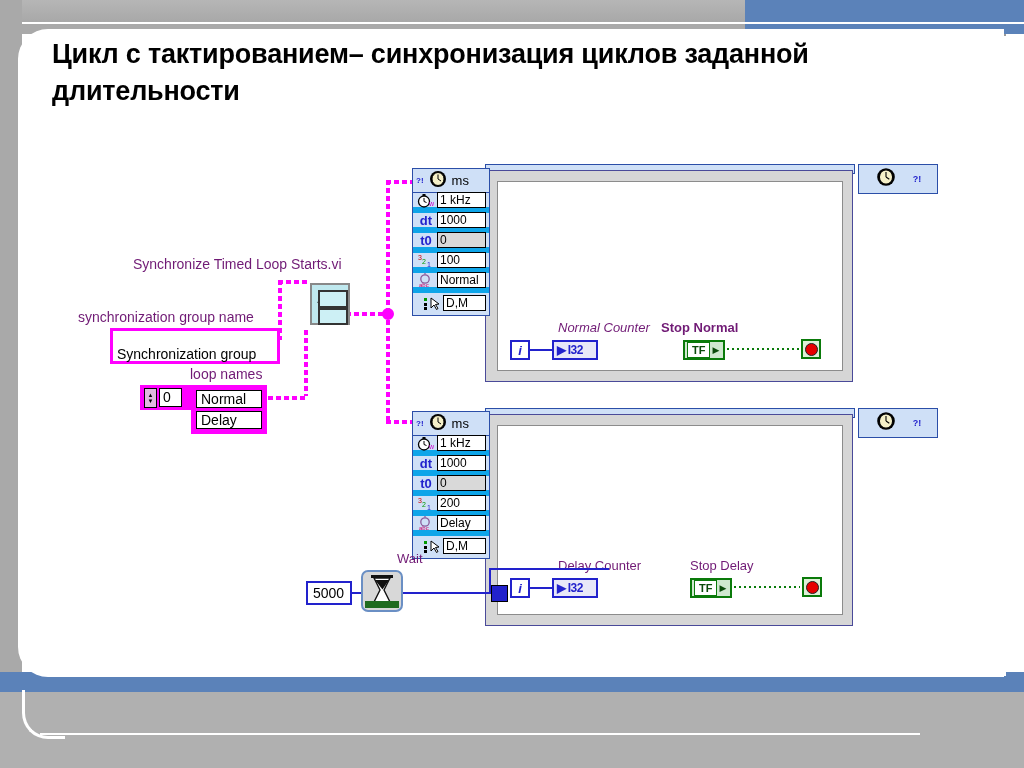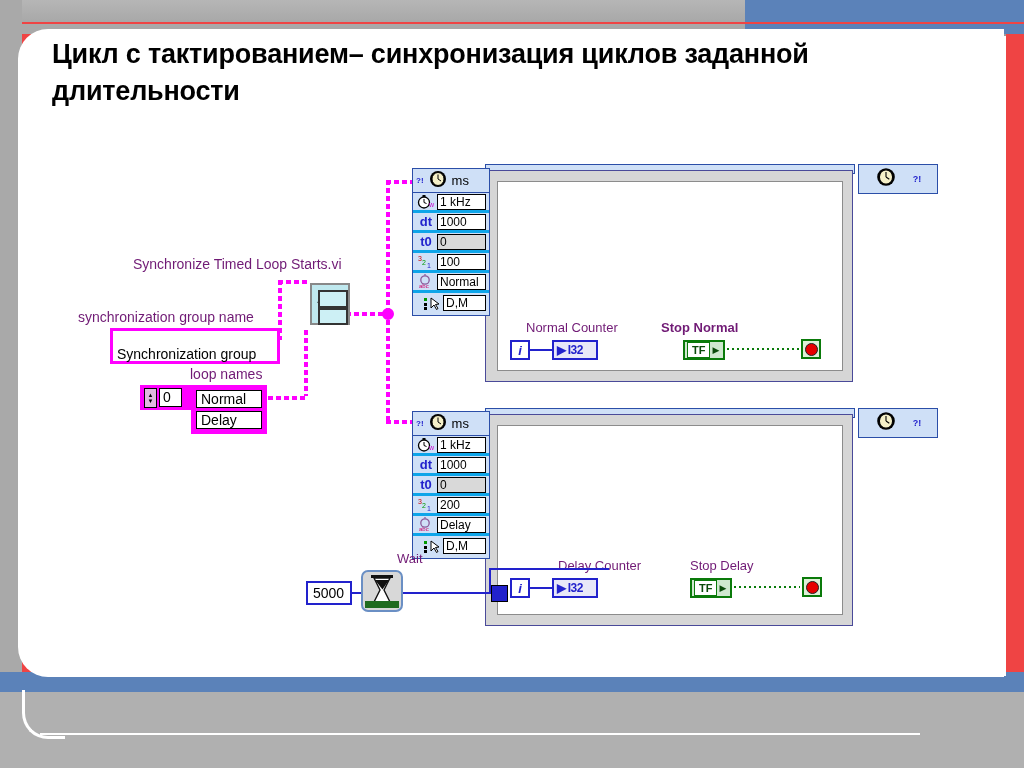--- a/index.html
+++ b/index.html
@@ -3,21 +3,21 @@
 <meta charset="utf-8">
 <style>
   html,body{margin:0;padding:0;}
   body{
     width:1024px;height:768px;overflow:hidden;
     font-family:"Liberation Sans", sans-serif;
     background:#b3b3b3;
     position:relative;
   }
   
-  #slide-root{position:absolute;inset:0;background:#ef4444;}
+  #slide-root{position:absolute;inset:0;background:#ffffff;}
   .chrome-top-gray{position:absolute;left:0;top:0;width:1024px;height:22px;background:linear-gradient(180deg,#b6b6b6 0%,#a8a8a8 100%);}
   .chrome-top-blue{position:absolute;left:745px;top:0;width:279px;height:22px;background:#5b82b9;}
   .chrome-top-blue2{position:absolute;left:745px;top:24px;width:279px;height:10px;background:#5b82b9;}
   .chrome-strip-gray2{position:absolute;left:0;top:24px;width:745px;height:10px;background:#a9a9a9;}
   .chrome-left{position:absolute;left:0;top:0;width:22px;height:768px;background:#a9a9a9;}
   .chrome-bottom-blue{position:absolute;left:0;top:672px;width:1024px;height:20px;background:#5b82b9;}
   .chrome-bottom-gray{position:absolute;left:0;top:692px;width:1024px;height:76px;background:#b0b0b0;}
 
   .content-card{
     position:absolute;left:22px;top:33px;width:978px;height:640px;
@@ -77,21 +77,21 @@
   .tl-inner{position:absolute;background:#ffffff;border:1px solid #8c8c8c;}
   .tl-topstrip{position:absolute;background:#cfe0f7;border:1px solid #2b4ea8;}
 
   
   .tl-node{
     position:absolute;background:#cfe0f7;border:1px solid #2b4ea8;
     box-sizing:border-box;
   }
   .tl-row{
     display:flex;align-items:center;height:20px;
-    border-bottom:3px solid #0ea5e9;box-sizing:border-box;padding-left:2px;
+    border-bottom:6px solid #0ea5e9;box-sizing:border-box;padding-left:2px;
   }
   .tl-row:last-child{border-bottom:none;padding-left:8px;}
   .tl-icon{width:22px;height:17px;display:flex;align-items:center;justify-content:center;font-size:10px;flex:0 0 22px;}
   .tl-field{
     flex:1;height:16px;margin-right:3px;background:#ffffff;border:1px solid #000;
     font-family:"Liberation Sans",sans-serif;font-size:12px;line-height:15px;
     padding-left:2px;color:#000;box-sizing:border-box;white-space:nowrap;overflow:hidden;
   }
   .tl-field.dim{background:#d9d9d9;}
   .tl-head{
@@ -319,21 +319,21 @@
     <span>
       <svg width="22" height="20" viewBox="0 0 20 18">
         <ellipse cx="10" cy="9" rx="8" ry="8" fill="#000"></ellipse>
         <ellipse cx="10" cy="9" rx="6" ry="6.5" fill="#f5f0c8" stroke="#000"></ellipse>
         <path d="M10 9 L10 4.5 M10 9 L13 11" stroke="#000" stroke-width="1" fill="none"></path>
       </svg>
     </span>
     <span style="font-size:9px;color:#2222cc;font-weight:bold;">?!</span>
   </div>
 
-  <div class="lbl" style="left:526px;top:320px;">Normal Counter</div>
+  <div class="lbl" style="left:558px;top:320px;font-style:italic;">Normal Counter</div>
   <div class="term-i" style="left:510px;top:340px;">i</div>
   <div class="wire" style="left:530px;top:349px;width:22px;height:2px;"></div>
   <div class="ind-i32" style="left:552px;top:340px;width:46px;">
     <span style="margin-right:2px;">▶</span>
       <span>I32</span>
   </div>
   <div class="lbl" style="left:661px;top:320px;font-weight:bold;">Stop Normal</div>
   <div class="bool-tf" style="left:683px;top:340px;width:42px;">
     <span class="inner">TF</span>
     <span style="font-size:9px;color:#0a4a0a;">▶</span>

